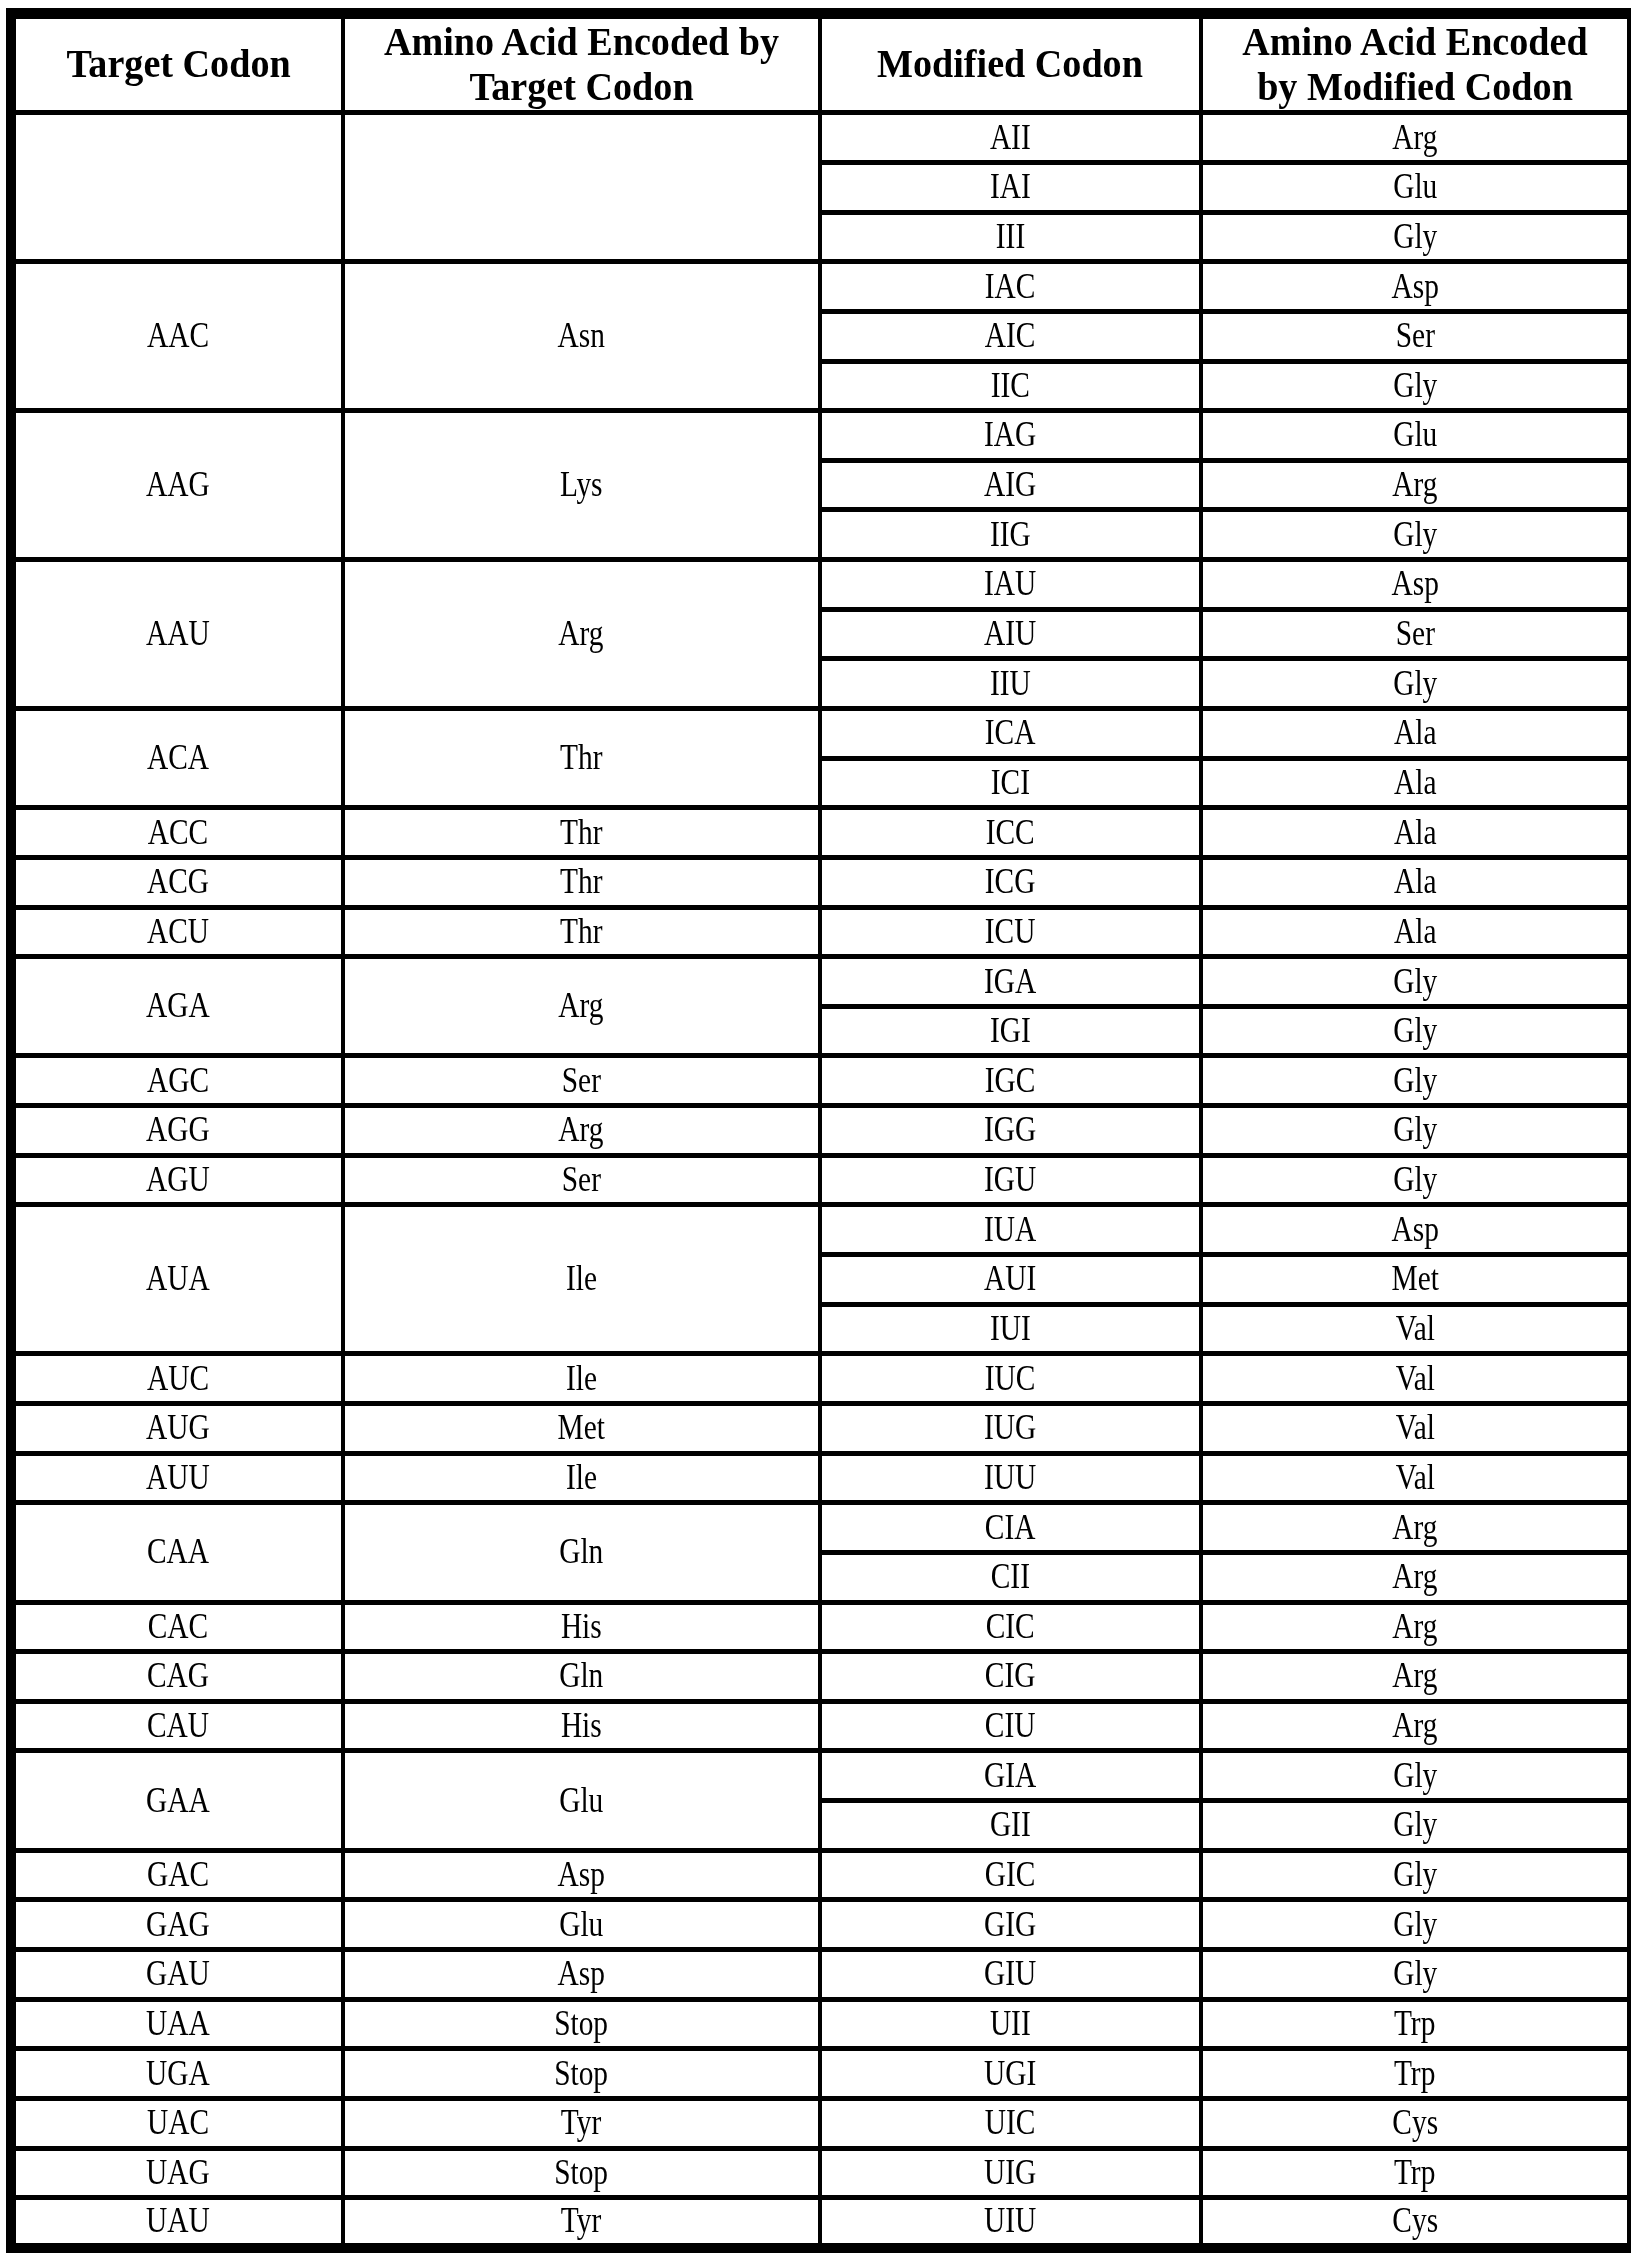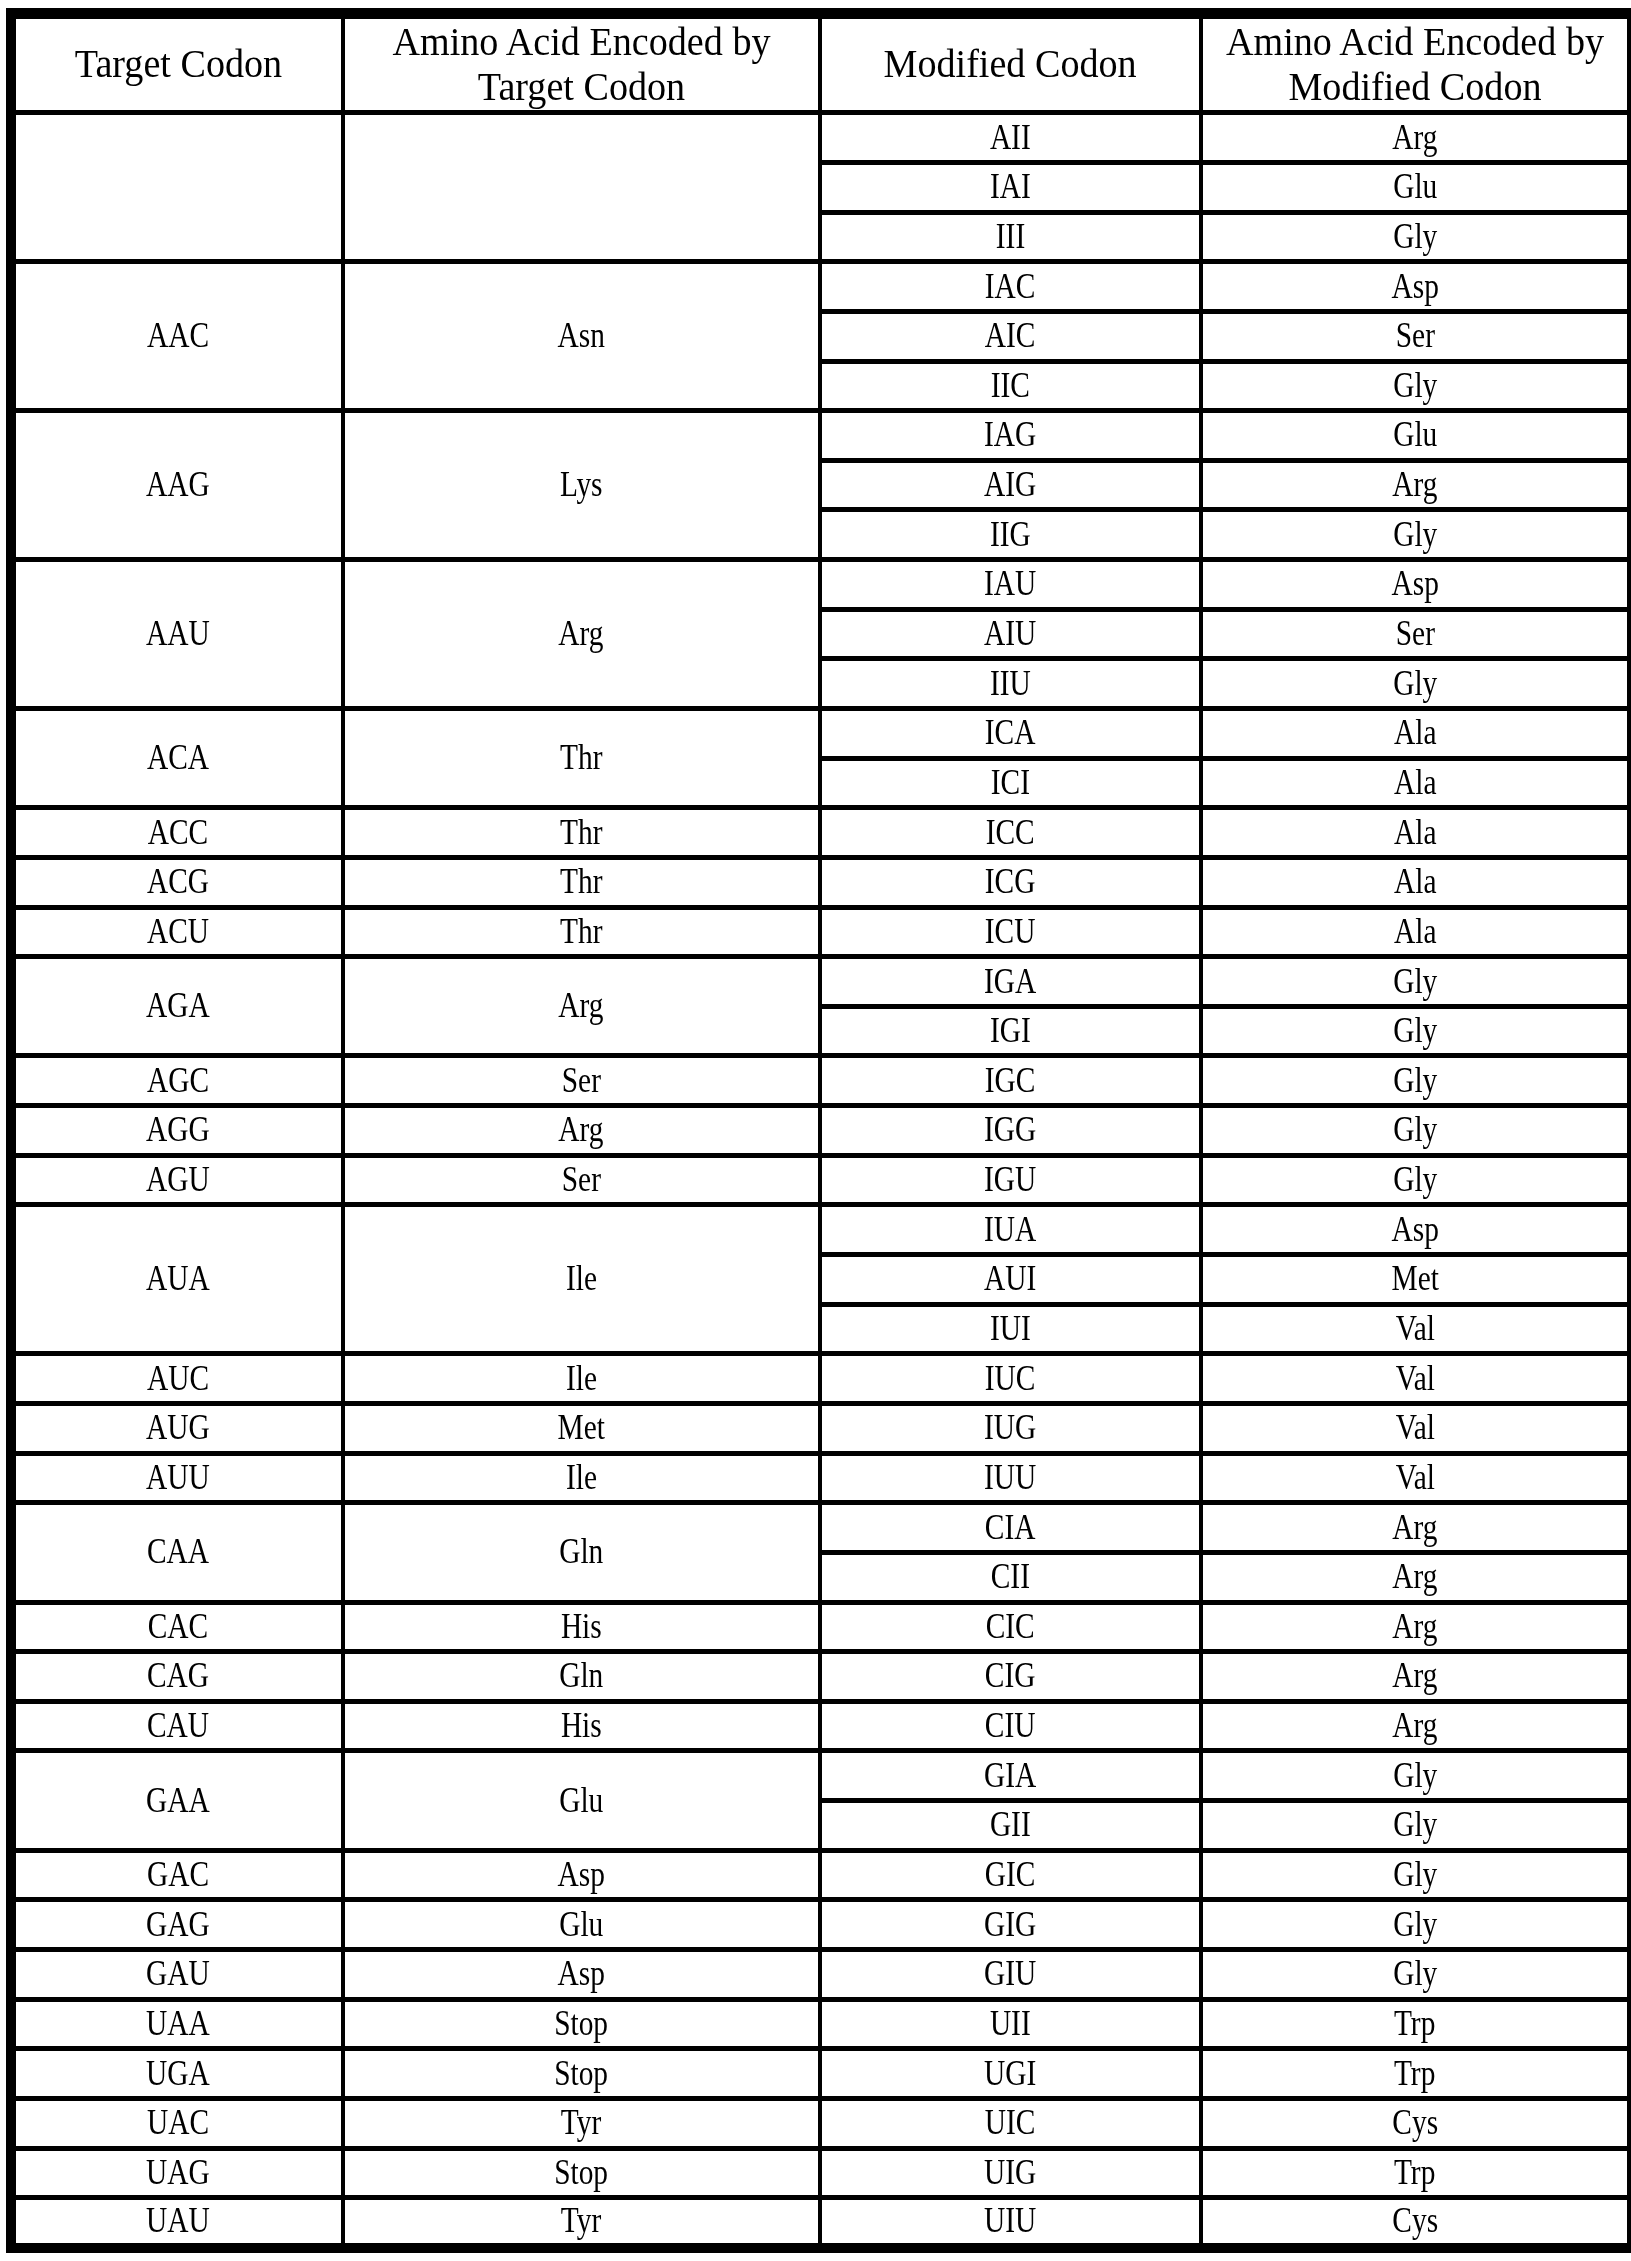--- a/index.html
+++ b/index.html
@@ -31,21 +31,21 @@
     text-align: center;
     vertical-align: middle;
     padding: 0 5px;
     overflow: hidden;
   }
   
   table.codon-table { border: 10px solid #000; border-top-width: 11px; }
   thead tr { height: 97px; }
   tbody tr { height: 49px; }
   th {
-    font-weight: normal;
+    font-weight: bold;
     font-size: 41px;
     line-height: 1.12;
     padding: 3.3px 6.7px;
   }
   td { font-size: 35px; }
   .hdr-text {
     display: inline-block;
     transform: scaleX(0.93);
     transform-origin: center;
   }

